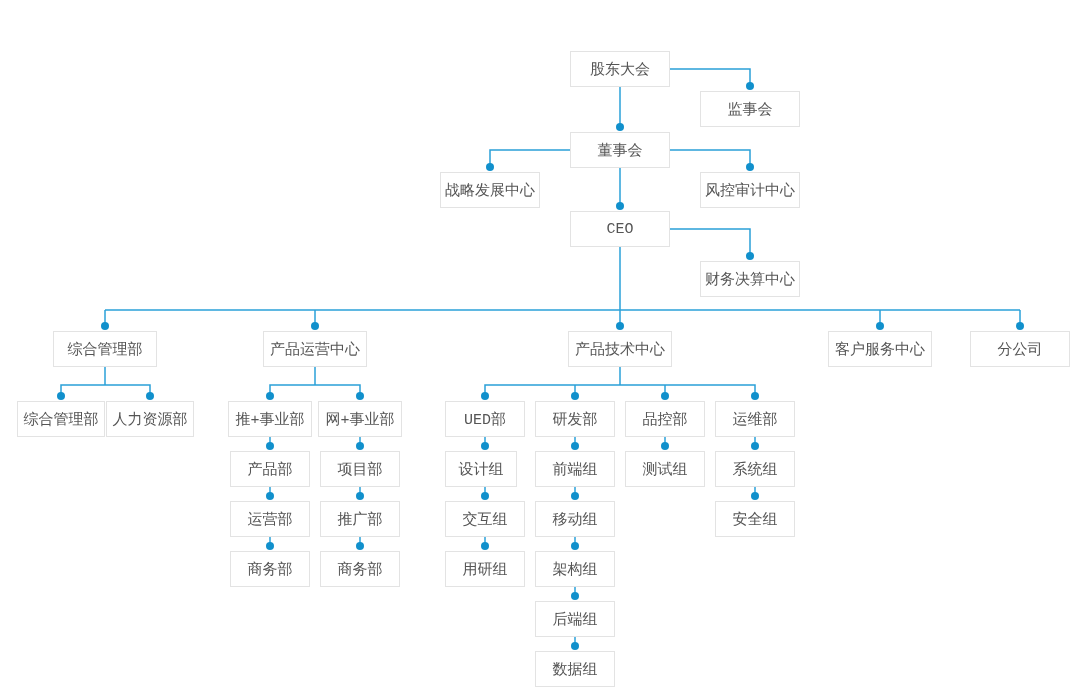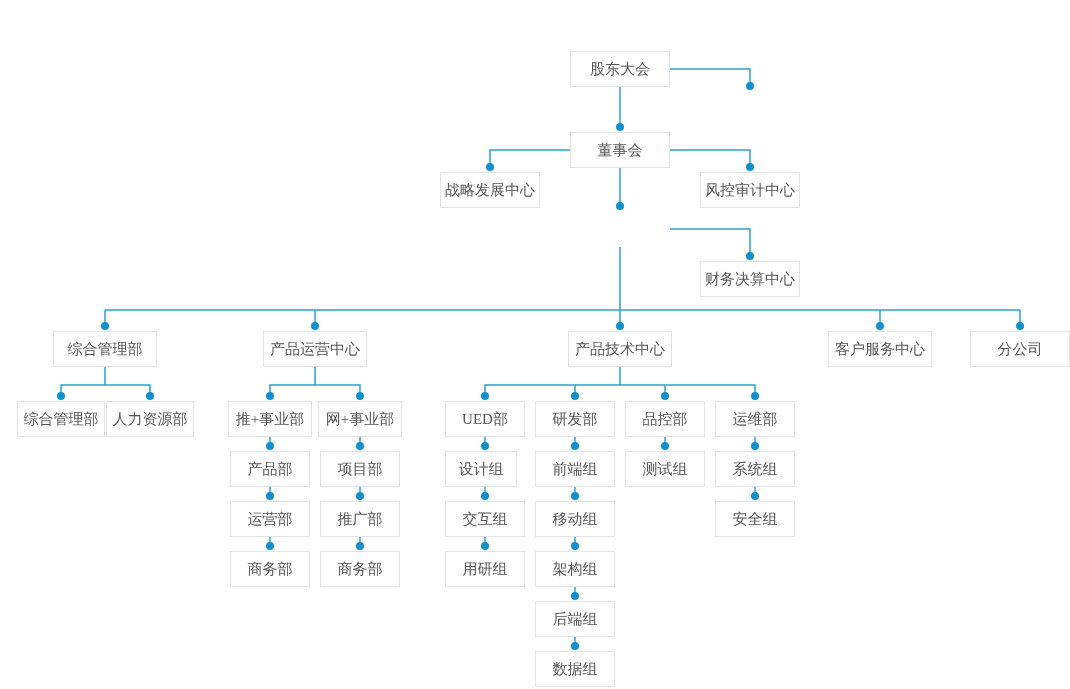--- a/index.html
+++ b/index.html
@@ -10,21 +10,21 @@
     --bg: #ffffff;
   }
   * { margin: 0; padding: 0; }
   html, body { background: var(--bg); }
   .canvas {
     position: relative;
     width: 1070px;
     height: 689px;
     background: var(--bg);
     overflow: hidden;
-    font-family: Liberation Serif, serif;
+    font-family: Liberation Mono, monospace;
   }
   svg.wires {
     position: absolute;
     left: 0; top: 0;
     z-index: 2;
     pointer-events: none;
   }
   .cline { stroke: var(--line); stroke-width: 1.5; fill: none; }
   .cdot  { fill: var(--dot); }
   .node {
@@ -133,23 +133,25 @@
       <circle class="cdot" cx="575" cy="546" r="4"></circle>
       <circle class="cdot" cx="575" cy="596" r="4"></circle>
       <circle class="cdot" cx="575" cy="646" r="4"></circle>
       <circle class="cdot" cx="665" cy="446" r="4"></circle>
       <circle class="cdot" cx="755" cy="446" r="4"></circle>
       <circle class="cdot" cx="755" cy="496" r="4"></circle>
     </g>
   </svg>
 
   <div class="node" style="left:570px;top:51px;width:100px">股东大会</div>
+  <div class="node" style="left:700px;top:91px;width:100px">监事会</div>
   <div class="node" style="left:570px;top:132px;width:100px">董事会</div>
   <div class="node" style="left:700px;top:172px;width:100px">风控审计中心</div>
   <div class="node" style="left:440px;top:172px;width:100px">战略发展中心</div>
+  <div class="node" style="left:570px;top:211px;width:100px">CEO</div>
   <div class="node" style="left:700px;top:261px;width:100px">财务决算中心</div>
 
   <div class="node" style="left:53px;top:331px;width:104px">综合管理部</div>
   <div class="node" style="left:263px;top:331px;width:104px">产品运营中心</div>
   <div class="node" style="left:568px;top:331px;width:104px">产品技术中心</div>
   <div class="node" style="left:828px;top:331px;width:104px">客户服务中心</div>
   <div class="node" style="left:970px;top:331px;width:100px">分公司</div>
 
   <div class="node" style="left:17px;top:401px;width:88px">综合管理部</div>
   <div class="node" style="left:106px;top:401px;width:88px">人力资源部</div>

